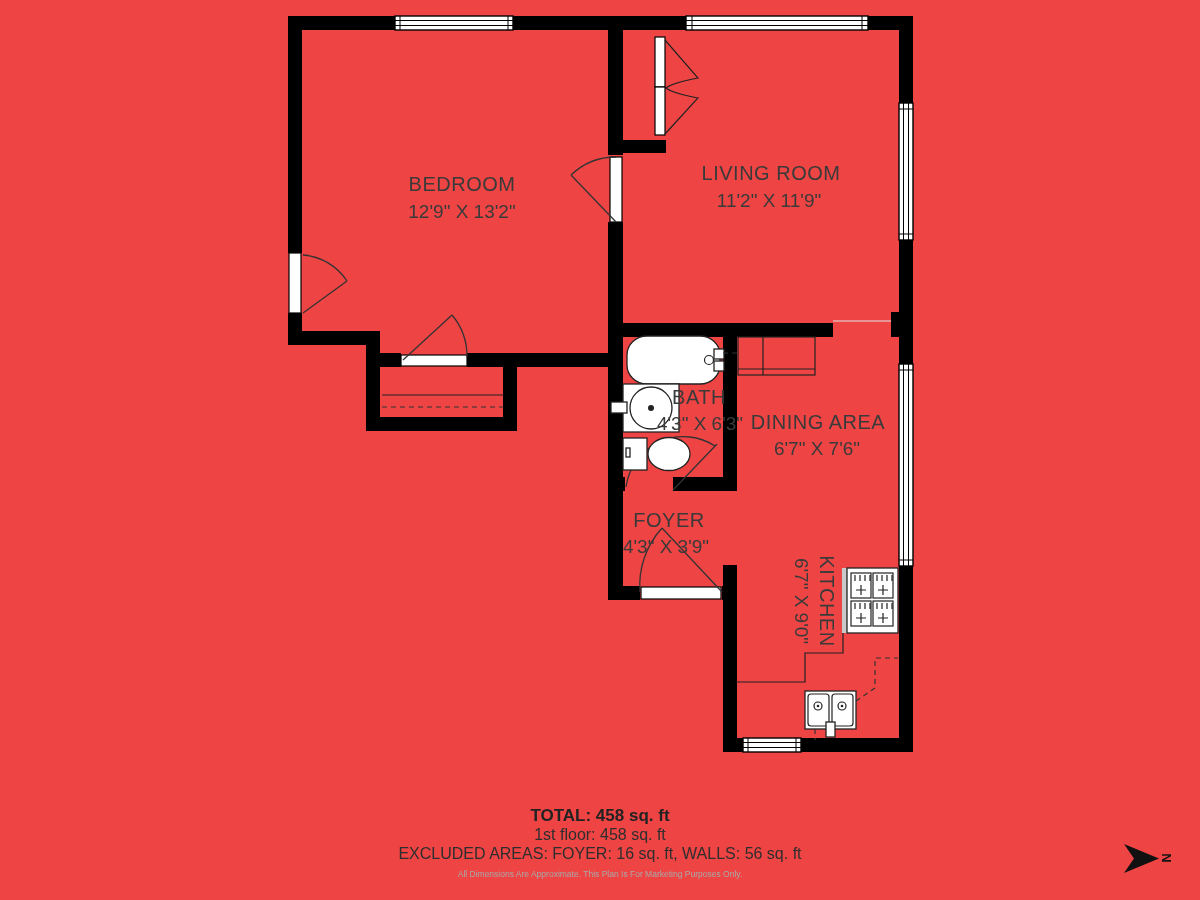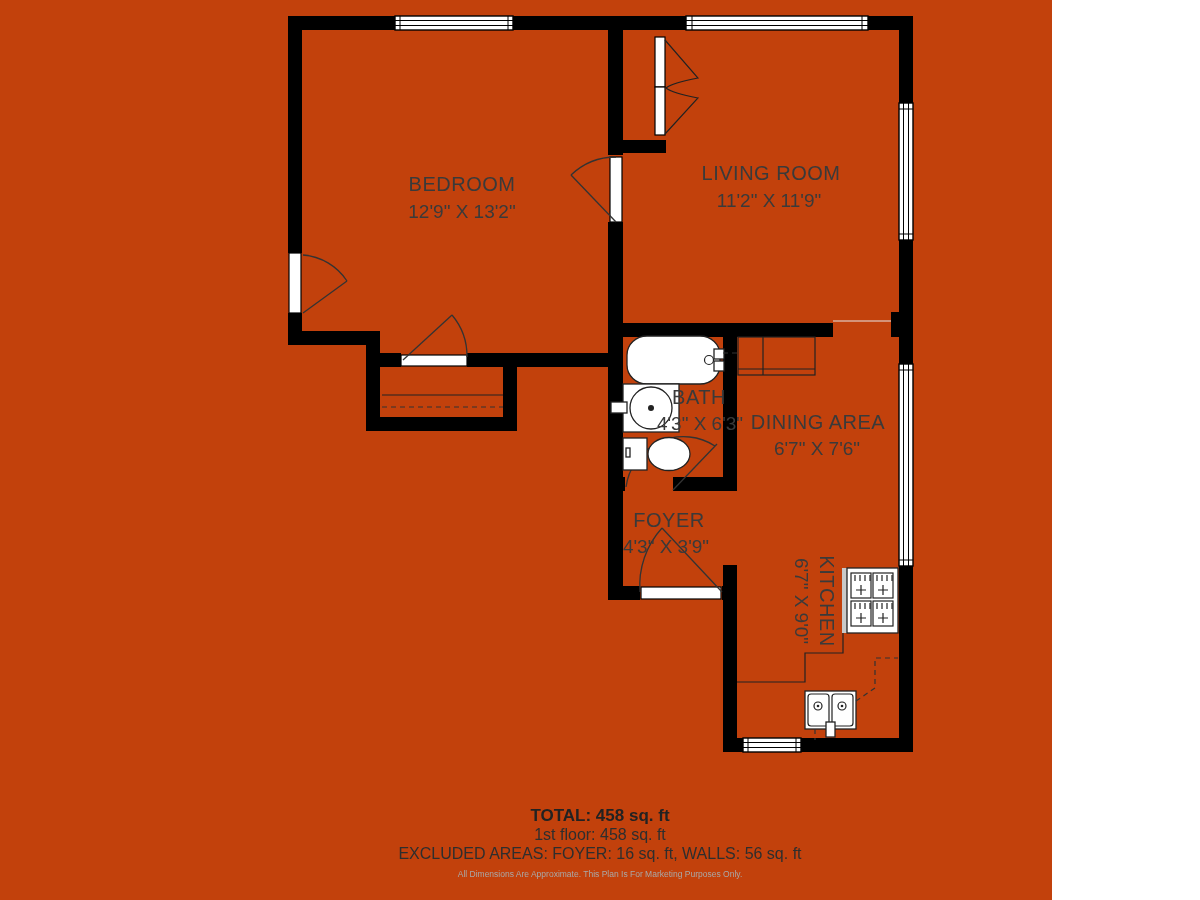--- a/index.html
+++ b/index.html
@@ -1,16 +1,16 @@
 <!DOCTYPE html>
 <html><head>
 <meta charset="utf-8">
 <style>
   html,body{margin:0;padding:0;background:#ffffff;}
-  .page{position:relative;width:1052px;height:900px;background:#c2410c;overflow:hidden;}
+  .page{position:relative;width:1200px;height:900px;background:#ef4444;overflow:hidden;}
   svg text{font-family:"Liberation Sans","DejaVu Sans",sans-serif;fill:#3a3a3a;}
   .room-name{font-size:20px;letter-spacing:.5px;}
   .room-dim{font-size:19px;}
   .sum-bold{font-size:17px;font-weight:bold;fill:#222;}
   .sum-line{font-size:16px;fill:#2e2e2e;}
   .disclaimer{font-size:8.5px;fill:#a9a9a9;}
   .north-n{font-size:13px;font-weight:bold;fill:#111;}
   .wall{fill:#000;}
   .fx{fill:#fff;stroke:#222;stroke-width:1.3;}
   .thin{fill:none;stroke:#222;stroke-width:1.2;}

